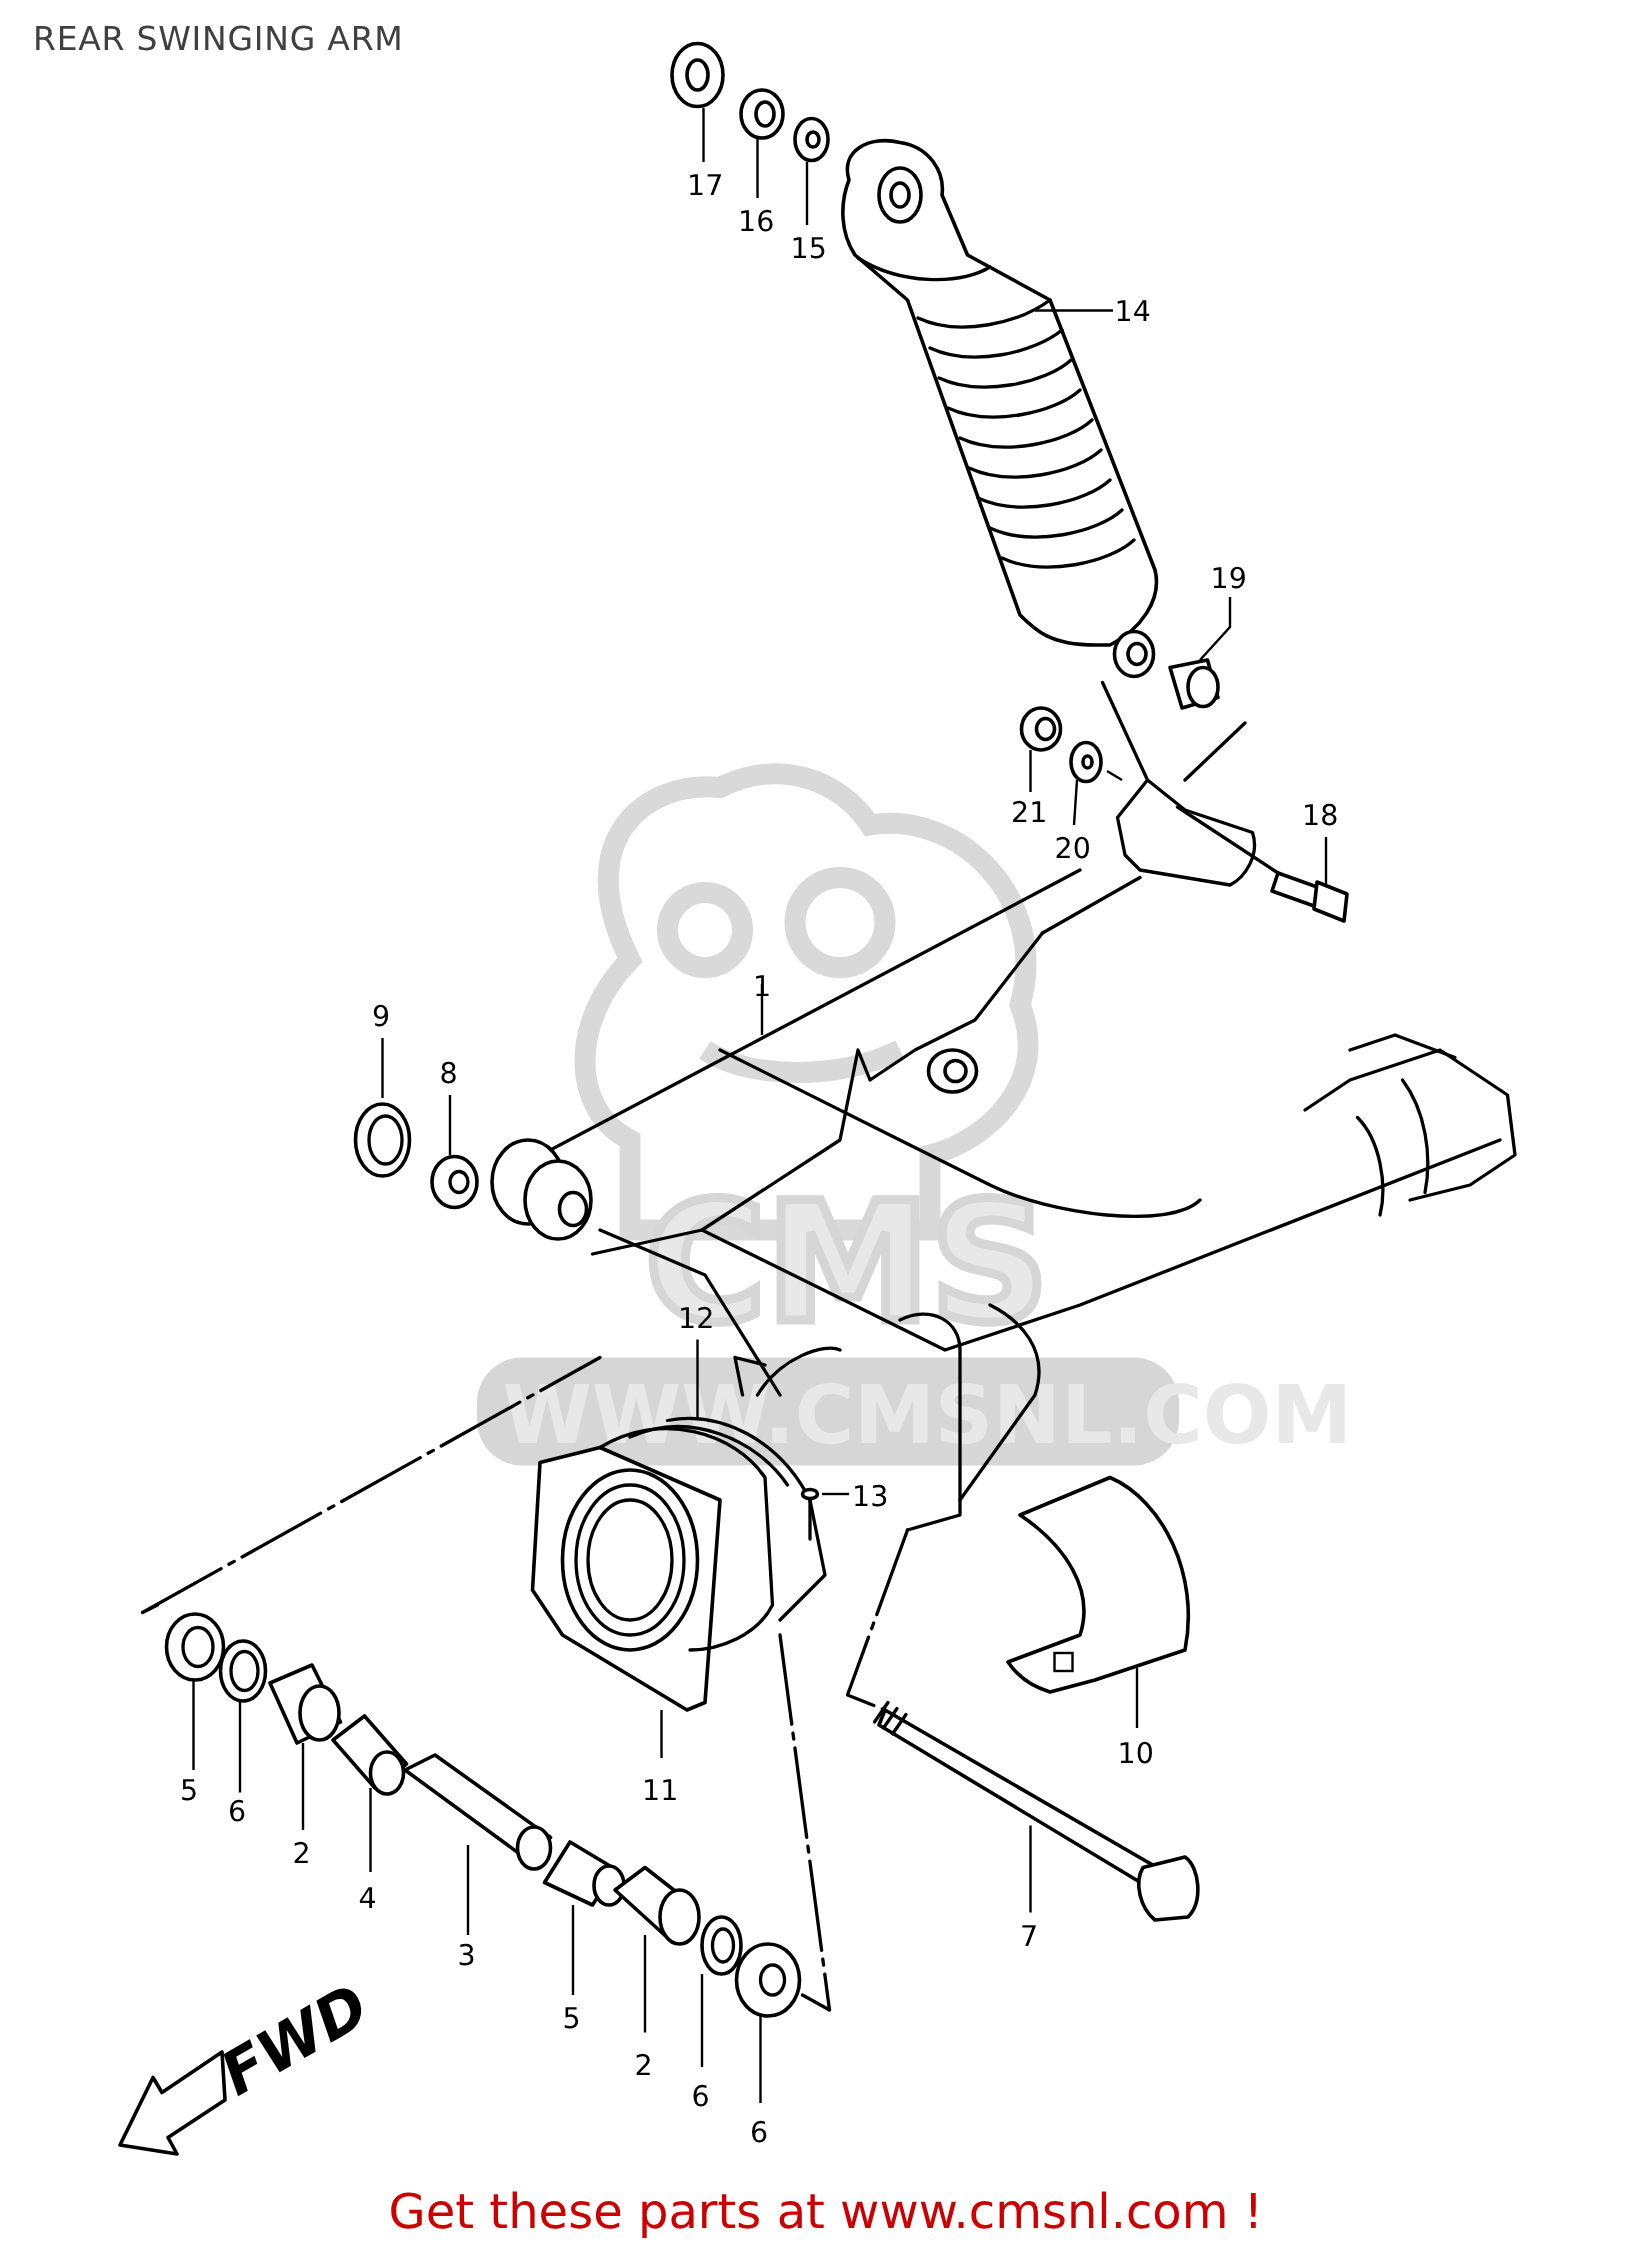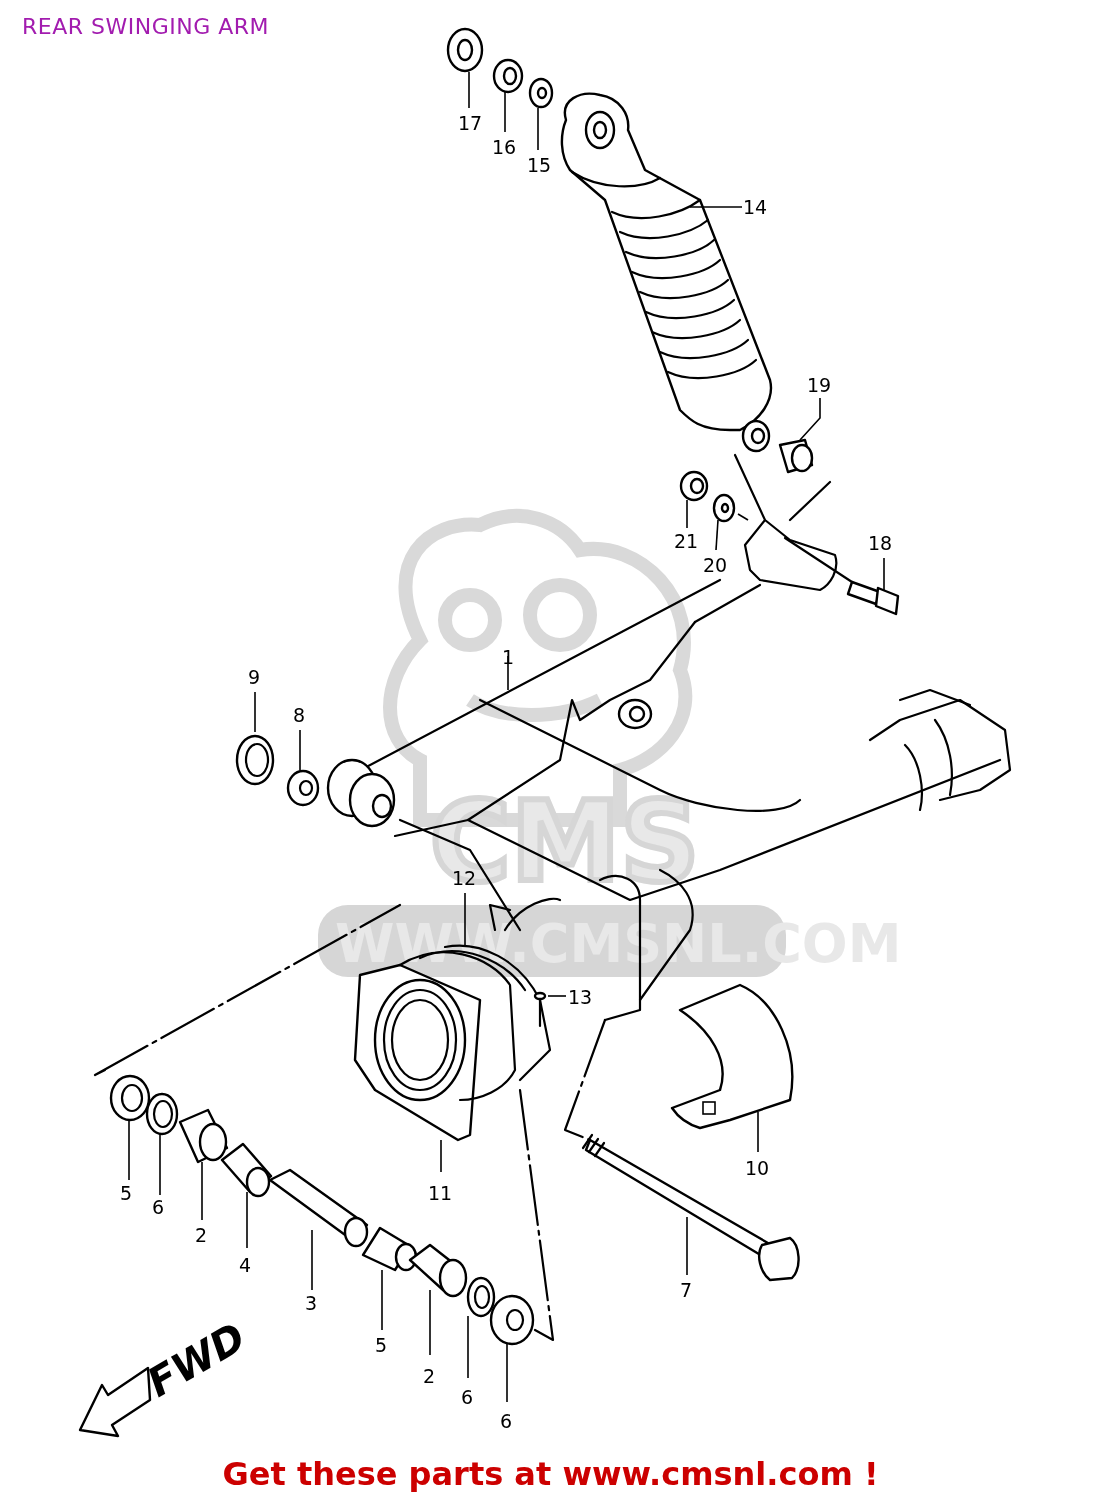--- a/index.html
+++ b/index.html
@@ -1,19 +1,19 @@
 <!DOCTYPE html>
 <html><head>
 <meta charset="utf-8">
 <style>
   html, body { margin:0; padding:0; background:#ffffff; }
   body { width:1101px; height:1500px; position:relative; overflow:hidden; font-family:"DejaVu Sans", sans-serif; }
-  .title { position:absolute; left:22px; top:14px; font-size:22px; color:#a21caf; letter-spacing:0.5px; }
+  .title { position:absolute; left:22px; top:14px; font-size:22px; color:#404040; letter-spacing:0.5px; }
   .footer { position:absolute; left:0; width:1101px; top:1455px; text-align:center; font-family:"DejaVu Sans", sans-serif; font-size:32px; color:#cc0000; }
-  .footer span { position:relative; left:0px;font-weight:bold; }
+  .footer span { position:relative; left:0px; }
   svg.diagram { position:absolute; left:0; top:0; }
   .lbl { font-family:"DejaVu Sans", sans-serif; font-size:19px; fill:#000; }
   .wm { fill:none; stroke:#d9d9d9; stroke-width:14; }
   .wmfill { fill:#d6d6d6; }
   .wmtext { font-family:"DejaVu Sans", sans-serif; font-weight:bold; fill:#e8e8e8; }
   .ln { fill:none; stroke:#000; stroke-width:2.2; stroke-linecap:round; stroke-linejoin:round; }
   .lnt { fill:none; stroke:#000; stroke-width:1.6; }
   .part { fill:#fff; stroke:#000; stroke-width:2.4; stroke-linejoin:round; }
 </style>
 </head>

